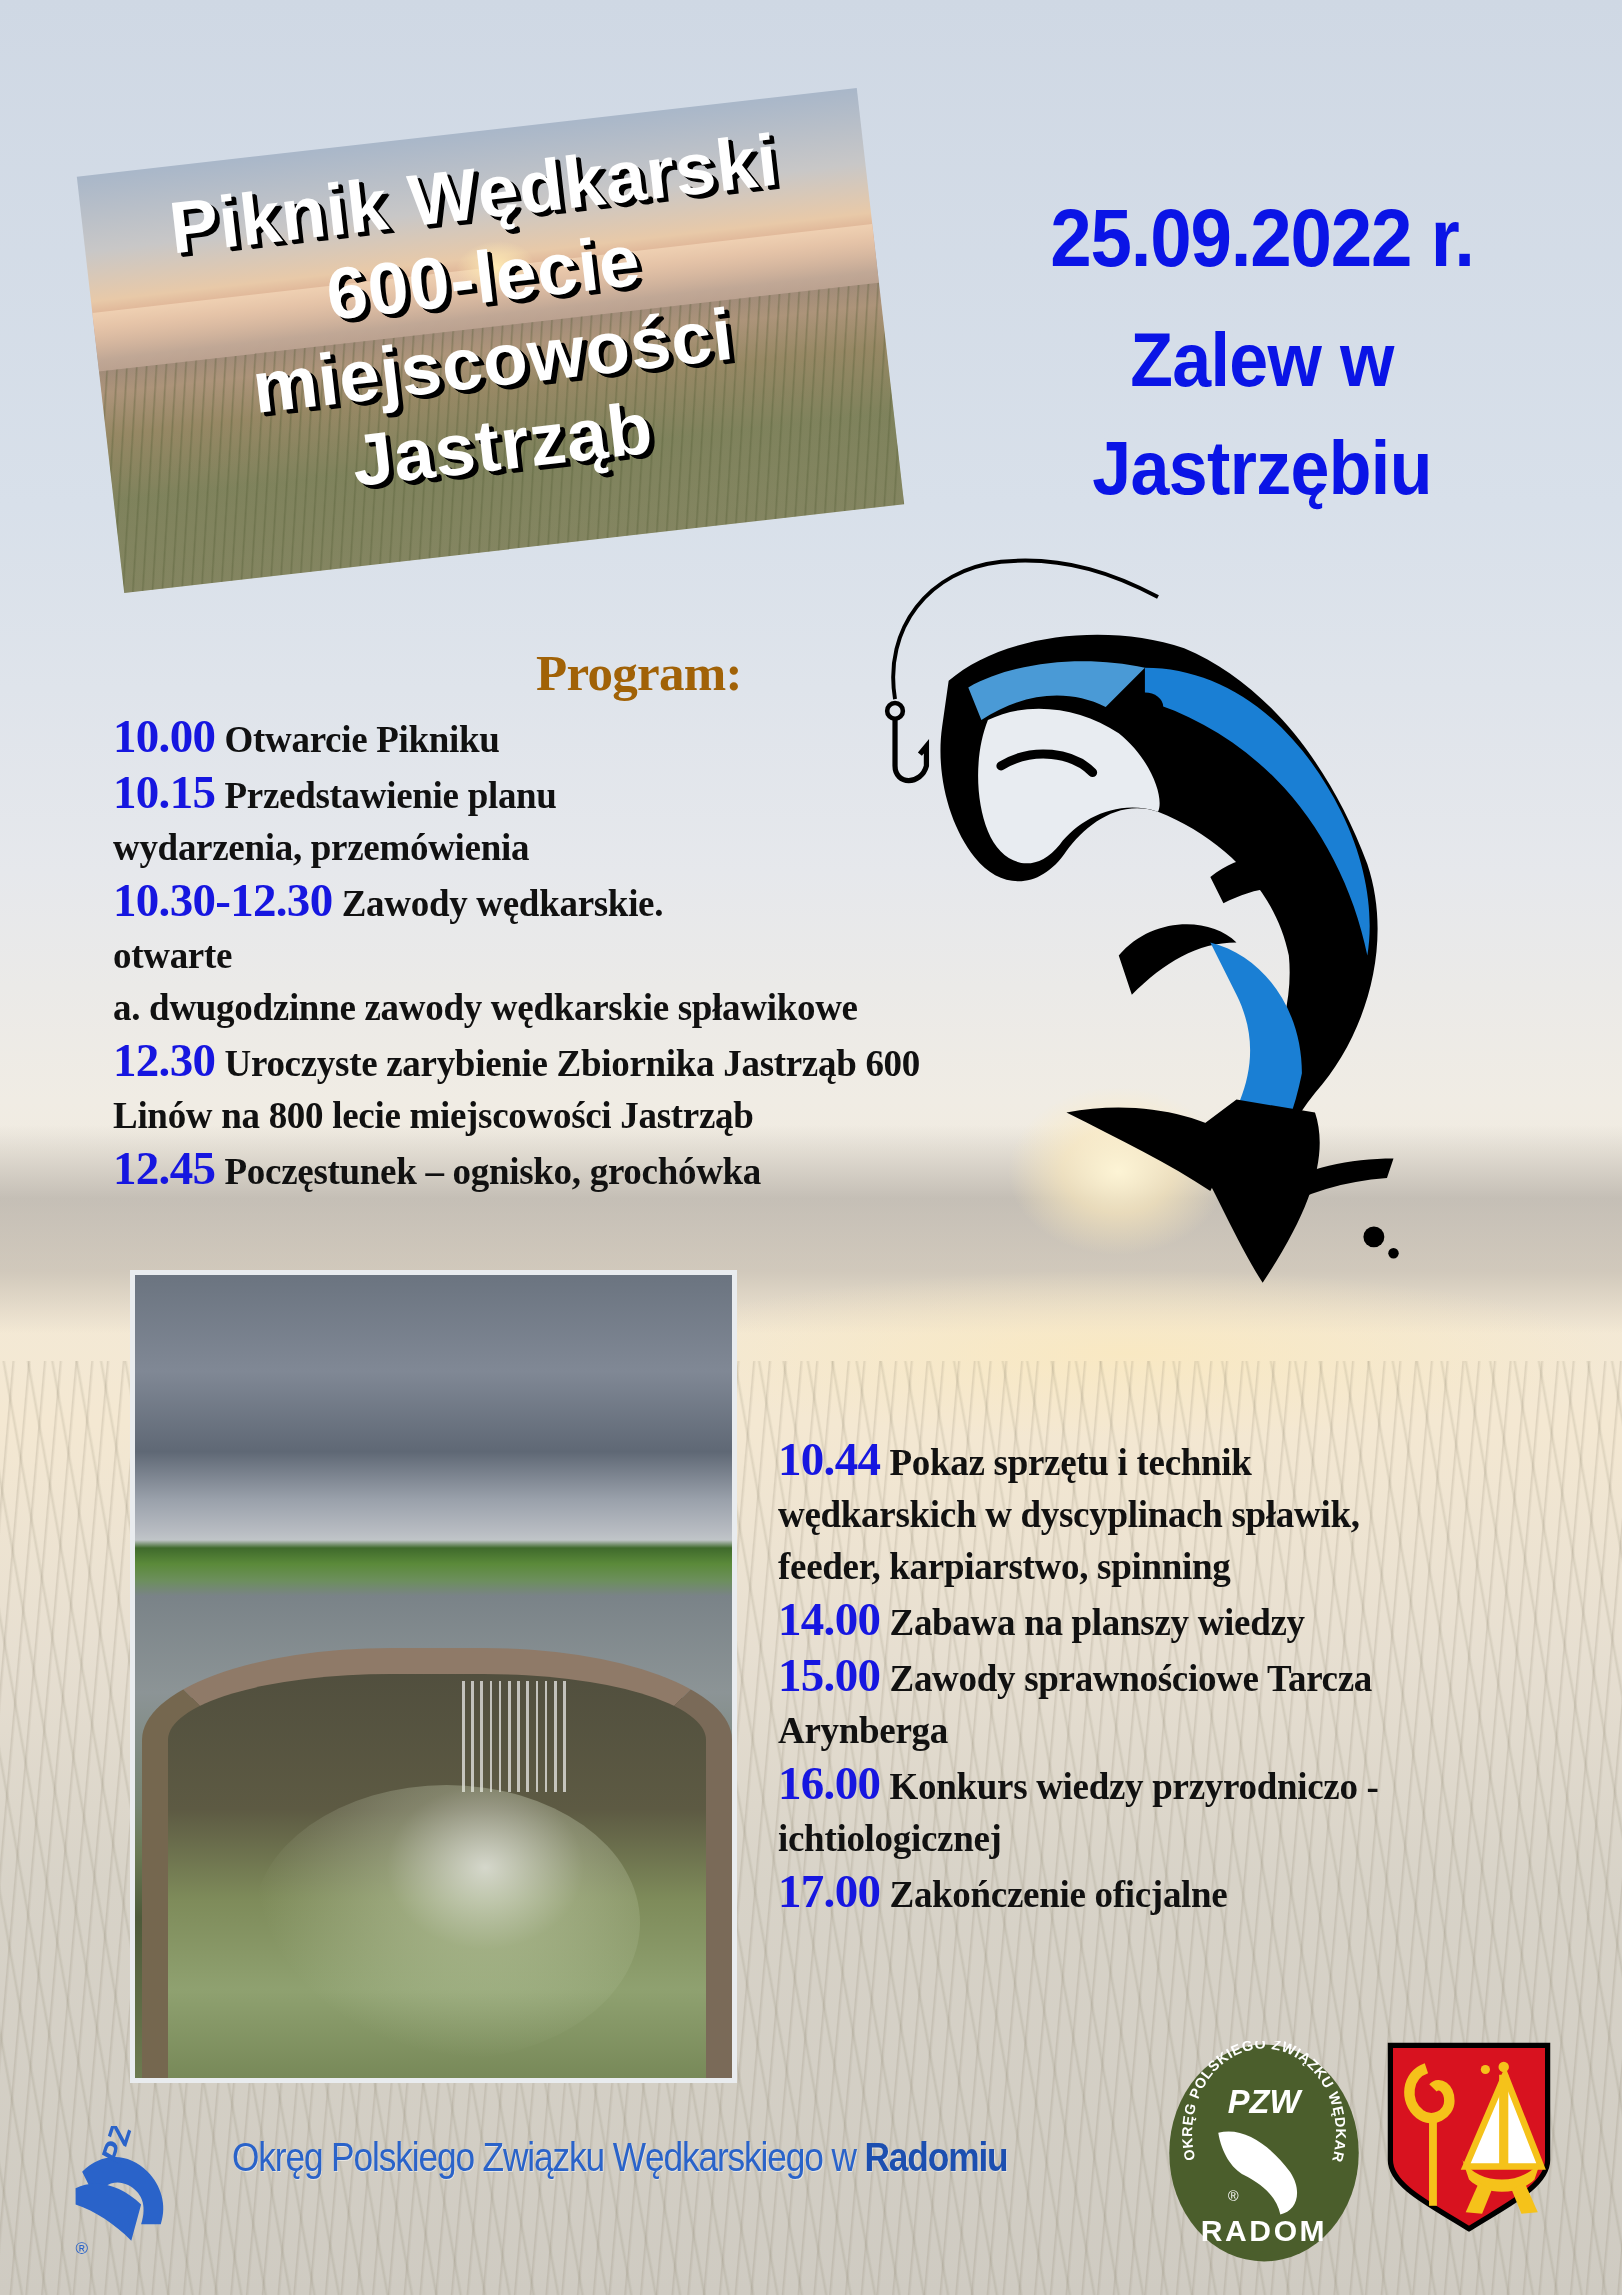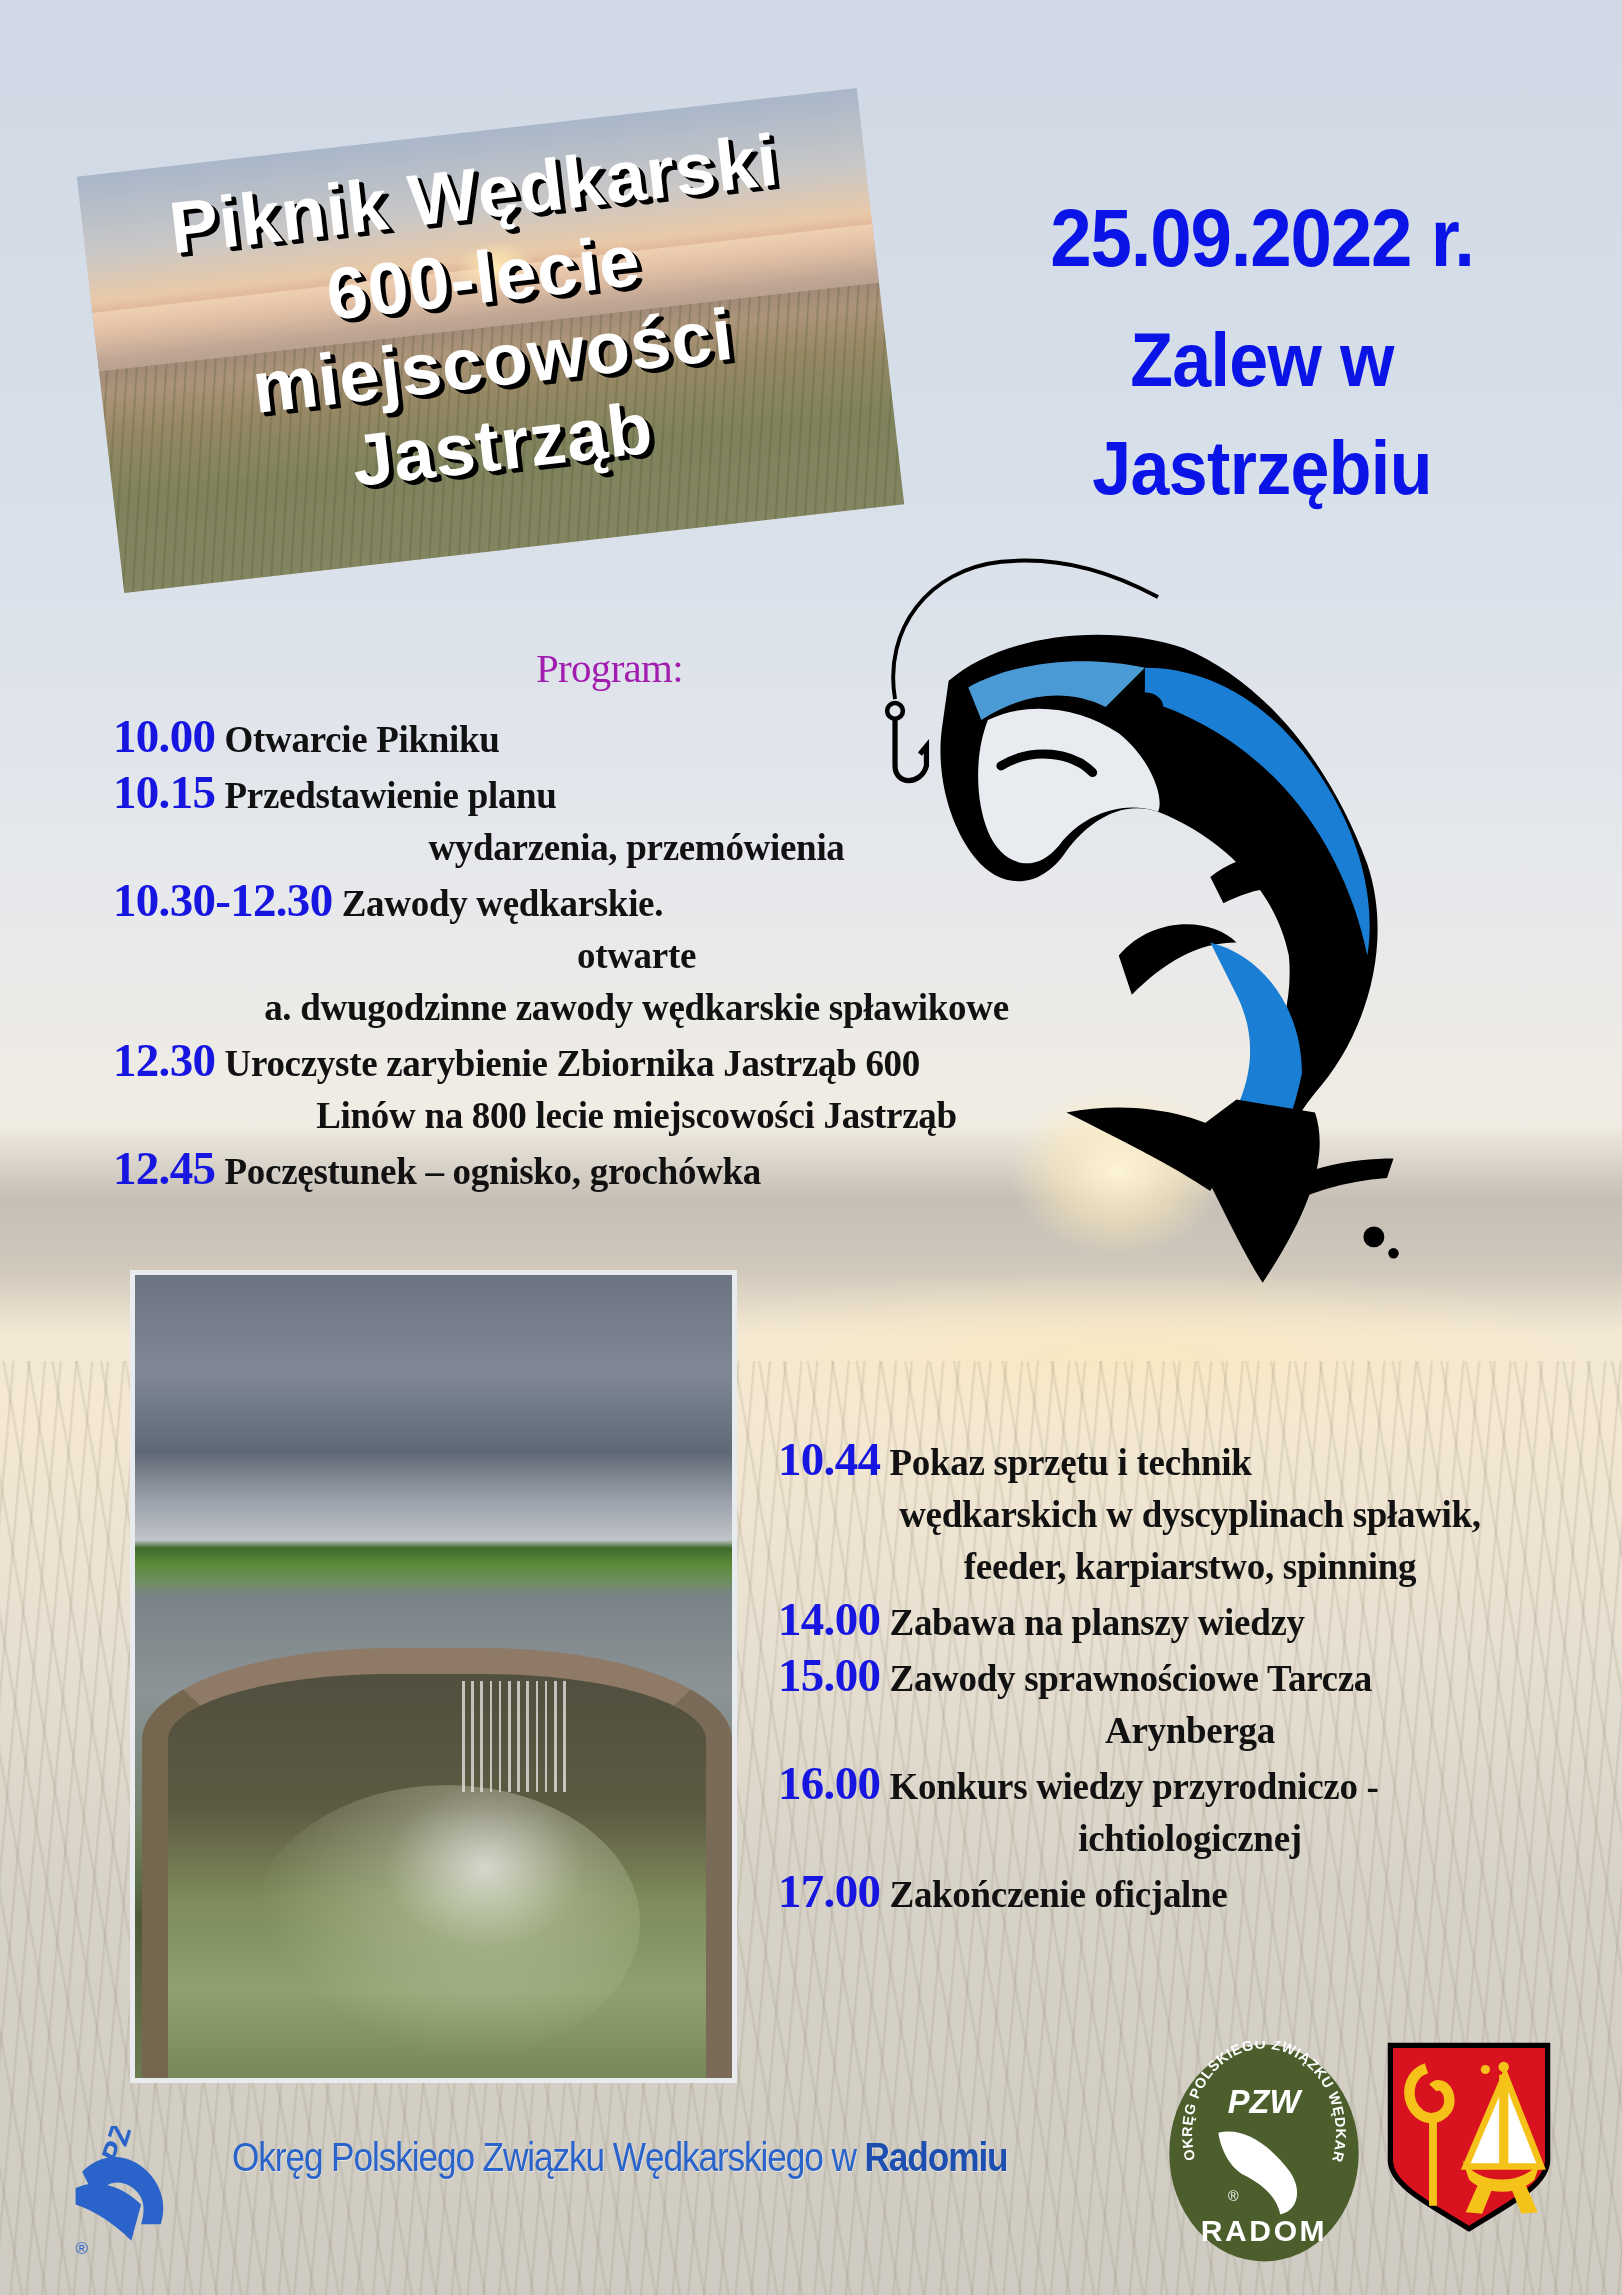--- a/index.html
+++ b/index.html
@@ -33,27 +33,27 @@
     color:#ffffff; text-shadow: 4.6px 4.6px 0 #000, 3.9px 3.9px 0 #000, 3.3px 3.3px 0 #000; letter-spacing:0.7px; }
   .title-text div { white-space:nowrap; }
 
   .event-info { position:absolute; left:935px; top:196px; width:654px; text-align:center;
     color:#0a14e6; font-weight:bold; font-family:"Liberation Sans", sans-serif; }
   .event-info .date { font-size:81px; line-height:85px; letter-spacing:-1.3px; transform:scaleX(0.92); }
   .event-info .place { font-size:76px; line-height:79px; margin-top:39px; letter-spacing:-0.7px; transform:scaleX(0.92); }
   .event-info .place2 { font-size:76px; line-height:79px; margin-top:29px; letter-spacing:-0.7px; transform:scaleX(0.92); }
 
   .program-heading { position:absolute; left:536px; top:644px; font-family:"Liberation Serif", serif;
-    font-weight:normal; font-size:41px; color:#a21caf; letter-spacing:-0.7px; }
+    font-weight:bold; font-size:51px; color:#a16207; letter-spacing:-0.7px; }
 
   .prog { position:absolute; font-family:"Liberation Serif", serif; font-weight:bold; color:#111;
     font-size:37px; line-height:52px; }
   .prog .item { margin:0; }
   .prog .time { color:#1616e0; font-size:47px; letter-spacing:-0.7px; }
-  .prog .desc { letter-spacing:-0.3px;text-align:center; }
+  .prog .desc { letter-spacing:-0.3px; }
   .prog-a { left:113px; top:710px; width:1047px; }
   .prog-b { left:778px; top:1433px; width:824px; }
 
   .fish { position:absolute; left:870px; top:550px; width:576px; height:785px; }
 
   .photo { position:absolute; left:130px; top:1270px; width:597px; height:803px;
     border:5.2px solid #e9ecef; overflow:hidden;
     background: linear-gradient(180deg, #6b7480 0%, #808895 12%, #5f6875 22%, #9aa1ab 28%, #b8bcc2 32%, #c0c5c8 33%, #3f6a2c 34%, #5b8a3a 36%, #6c8f5c 38%, #7a8388 40%, #8c9496 52%, #7e8a80 60%, #768572 66%, #6a7a55 72%, #4d5a3a 80%, #6d7b50 100%); }
   .photo .wall { position:absolute; left:6.5px; right:0; top:373px; height:451px;
     border-top:26px solid #8f7a68; border-left:26px solid #75674f; border-right:26px solid #7a6a58;

